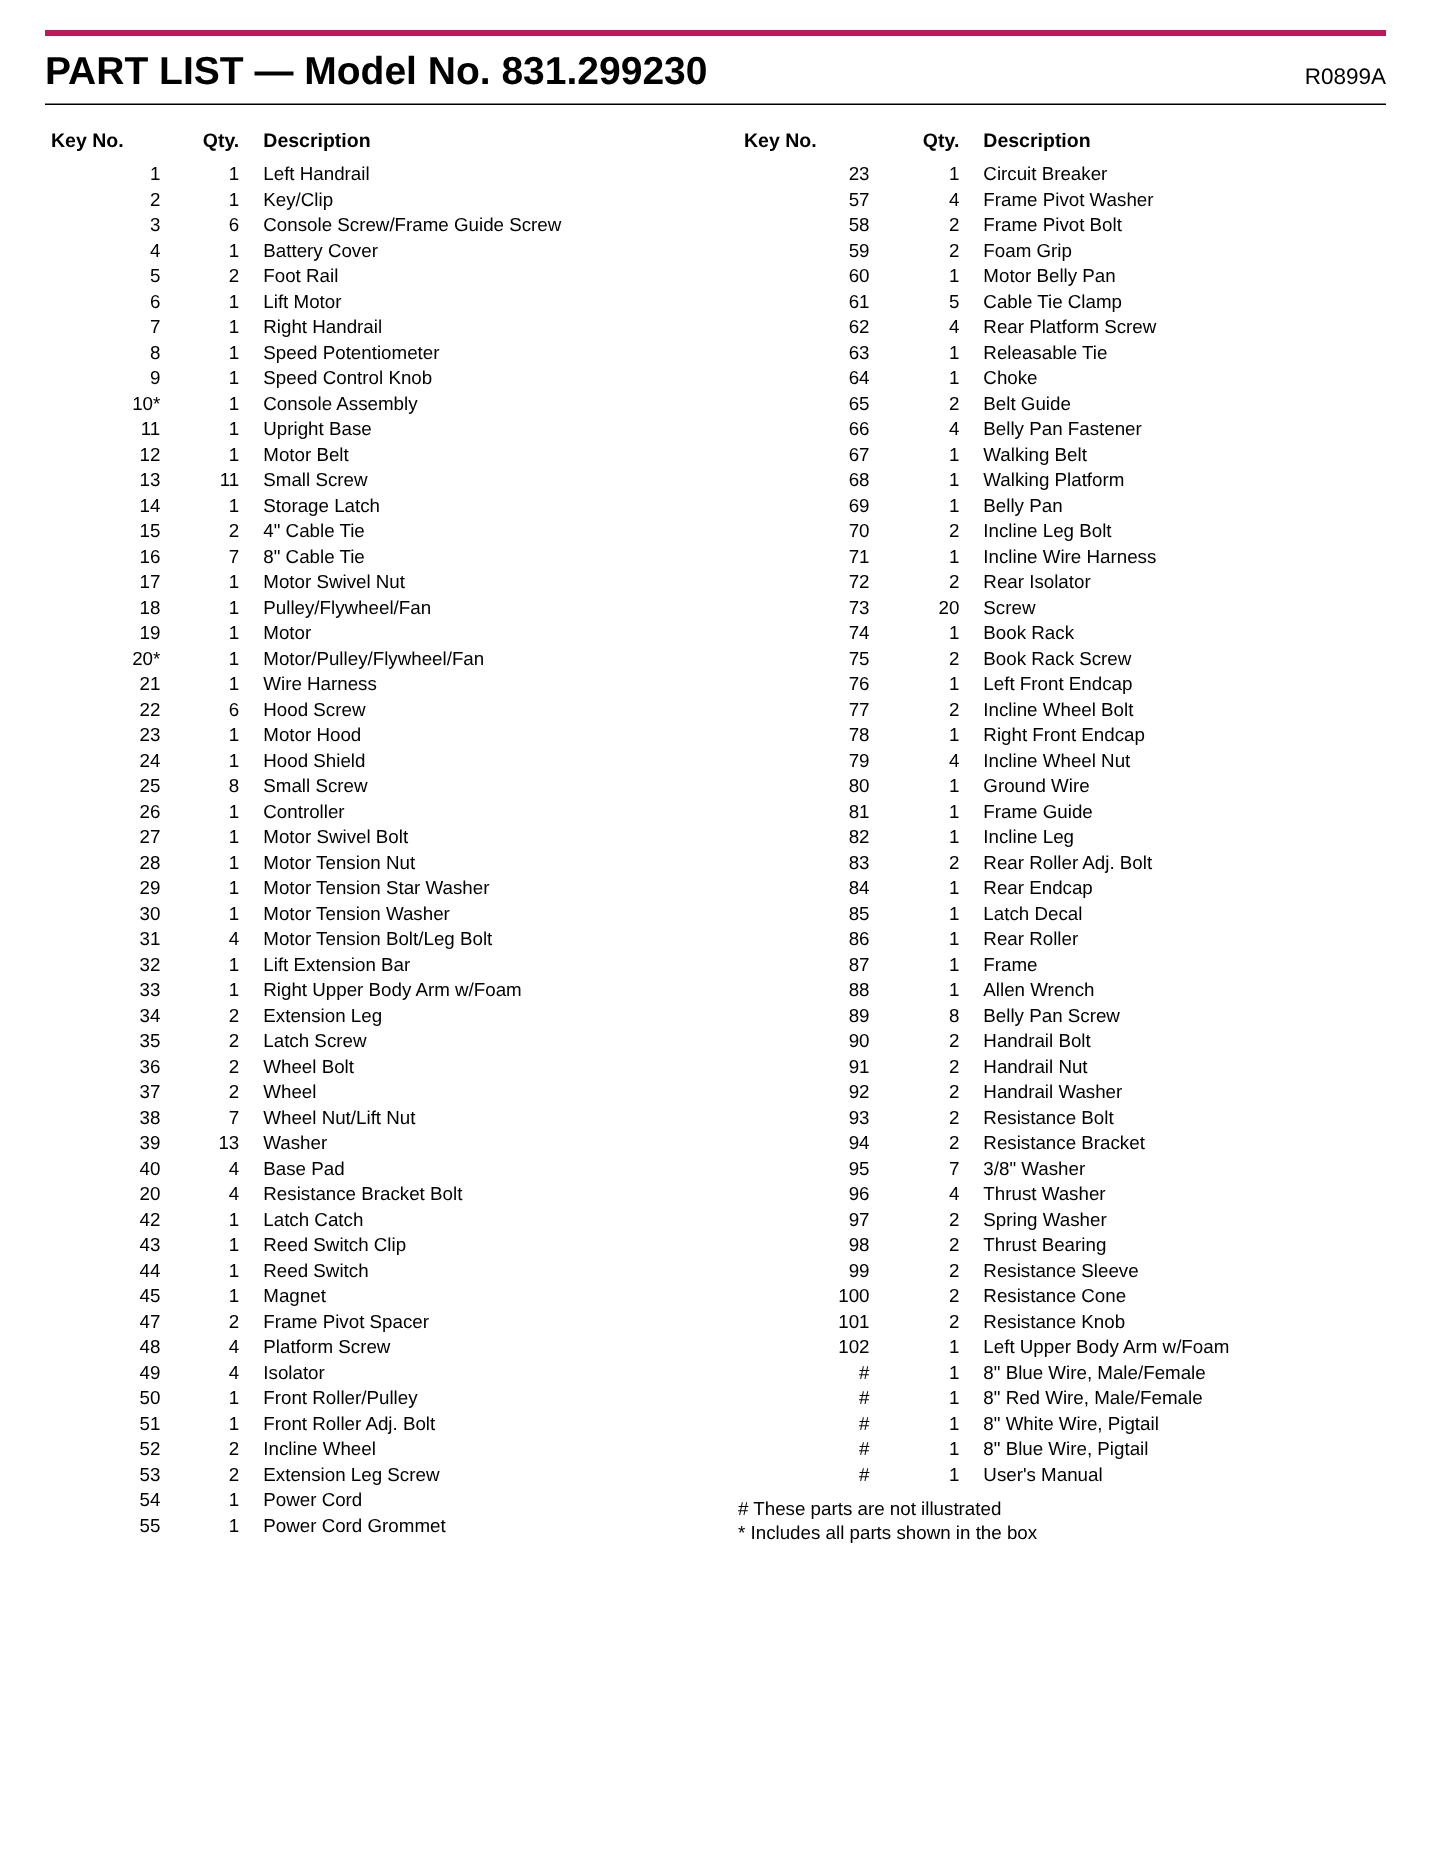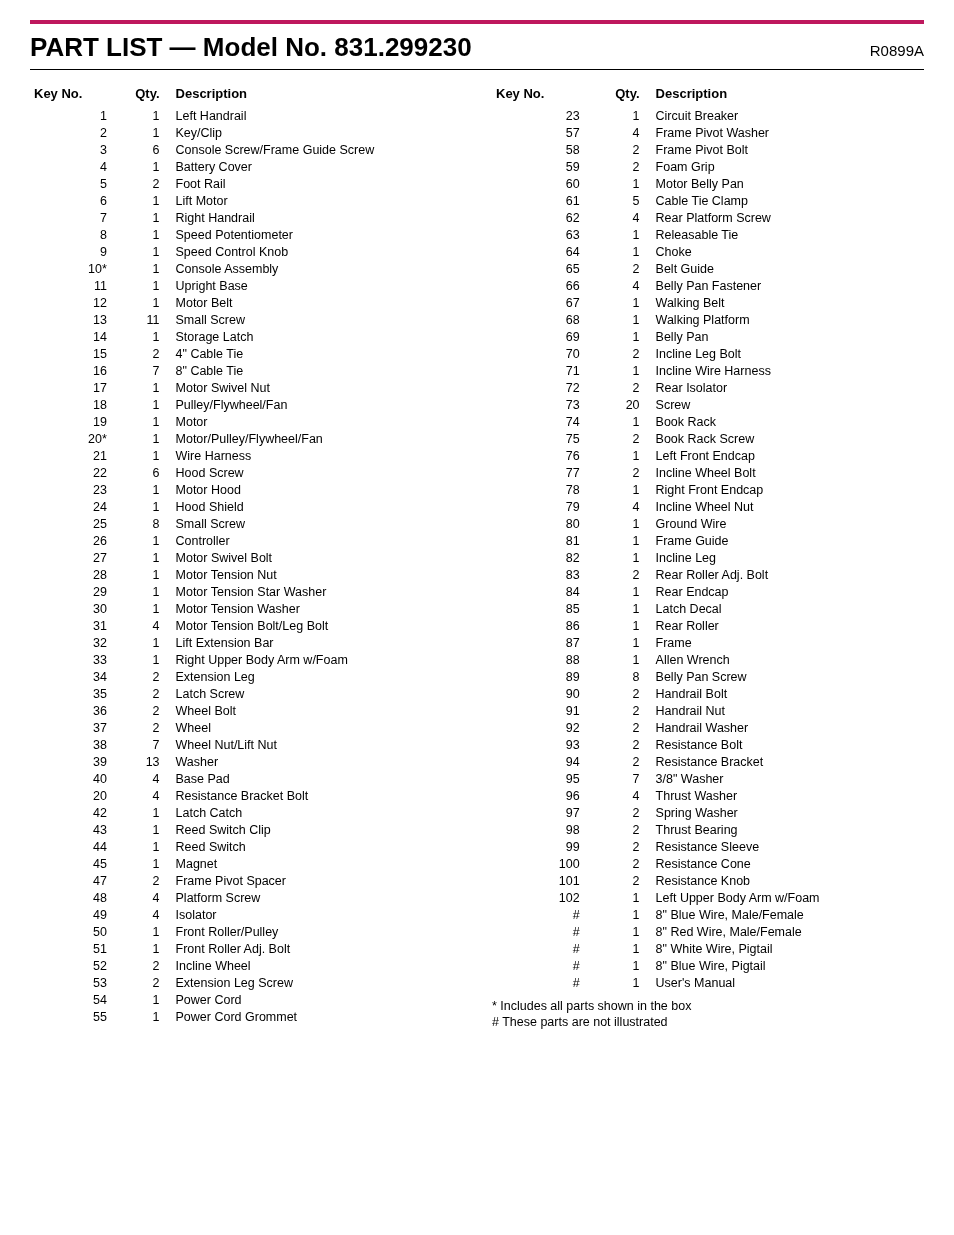--- a/index.html
+++ b/index.html
@@ -644,17 +644,17 @@
     <td class="desc">8" Blue Wire, Pigtail</td>
   </tr>
           <tr>
     <td class="num">#</td>
     <td class="qty">1</td>
     <td class="desc">User's Manual</td>
   </tr>
         </tbody>
     </table>
     <div class="footer-notes" id="footnotes-div">
+        <p># These parts are not illustrated</p>
         <p>* Includes all parts shown in the box</p>
-        <p># These parts are not illustrated</p>
       </div>
   </div>
 </div>
 
 </body></html>

